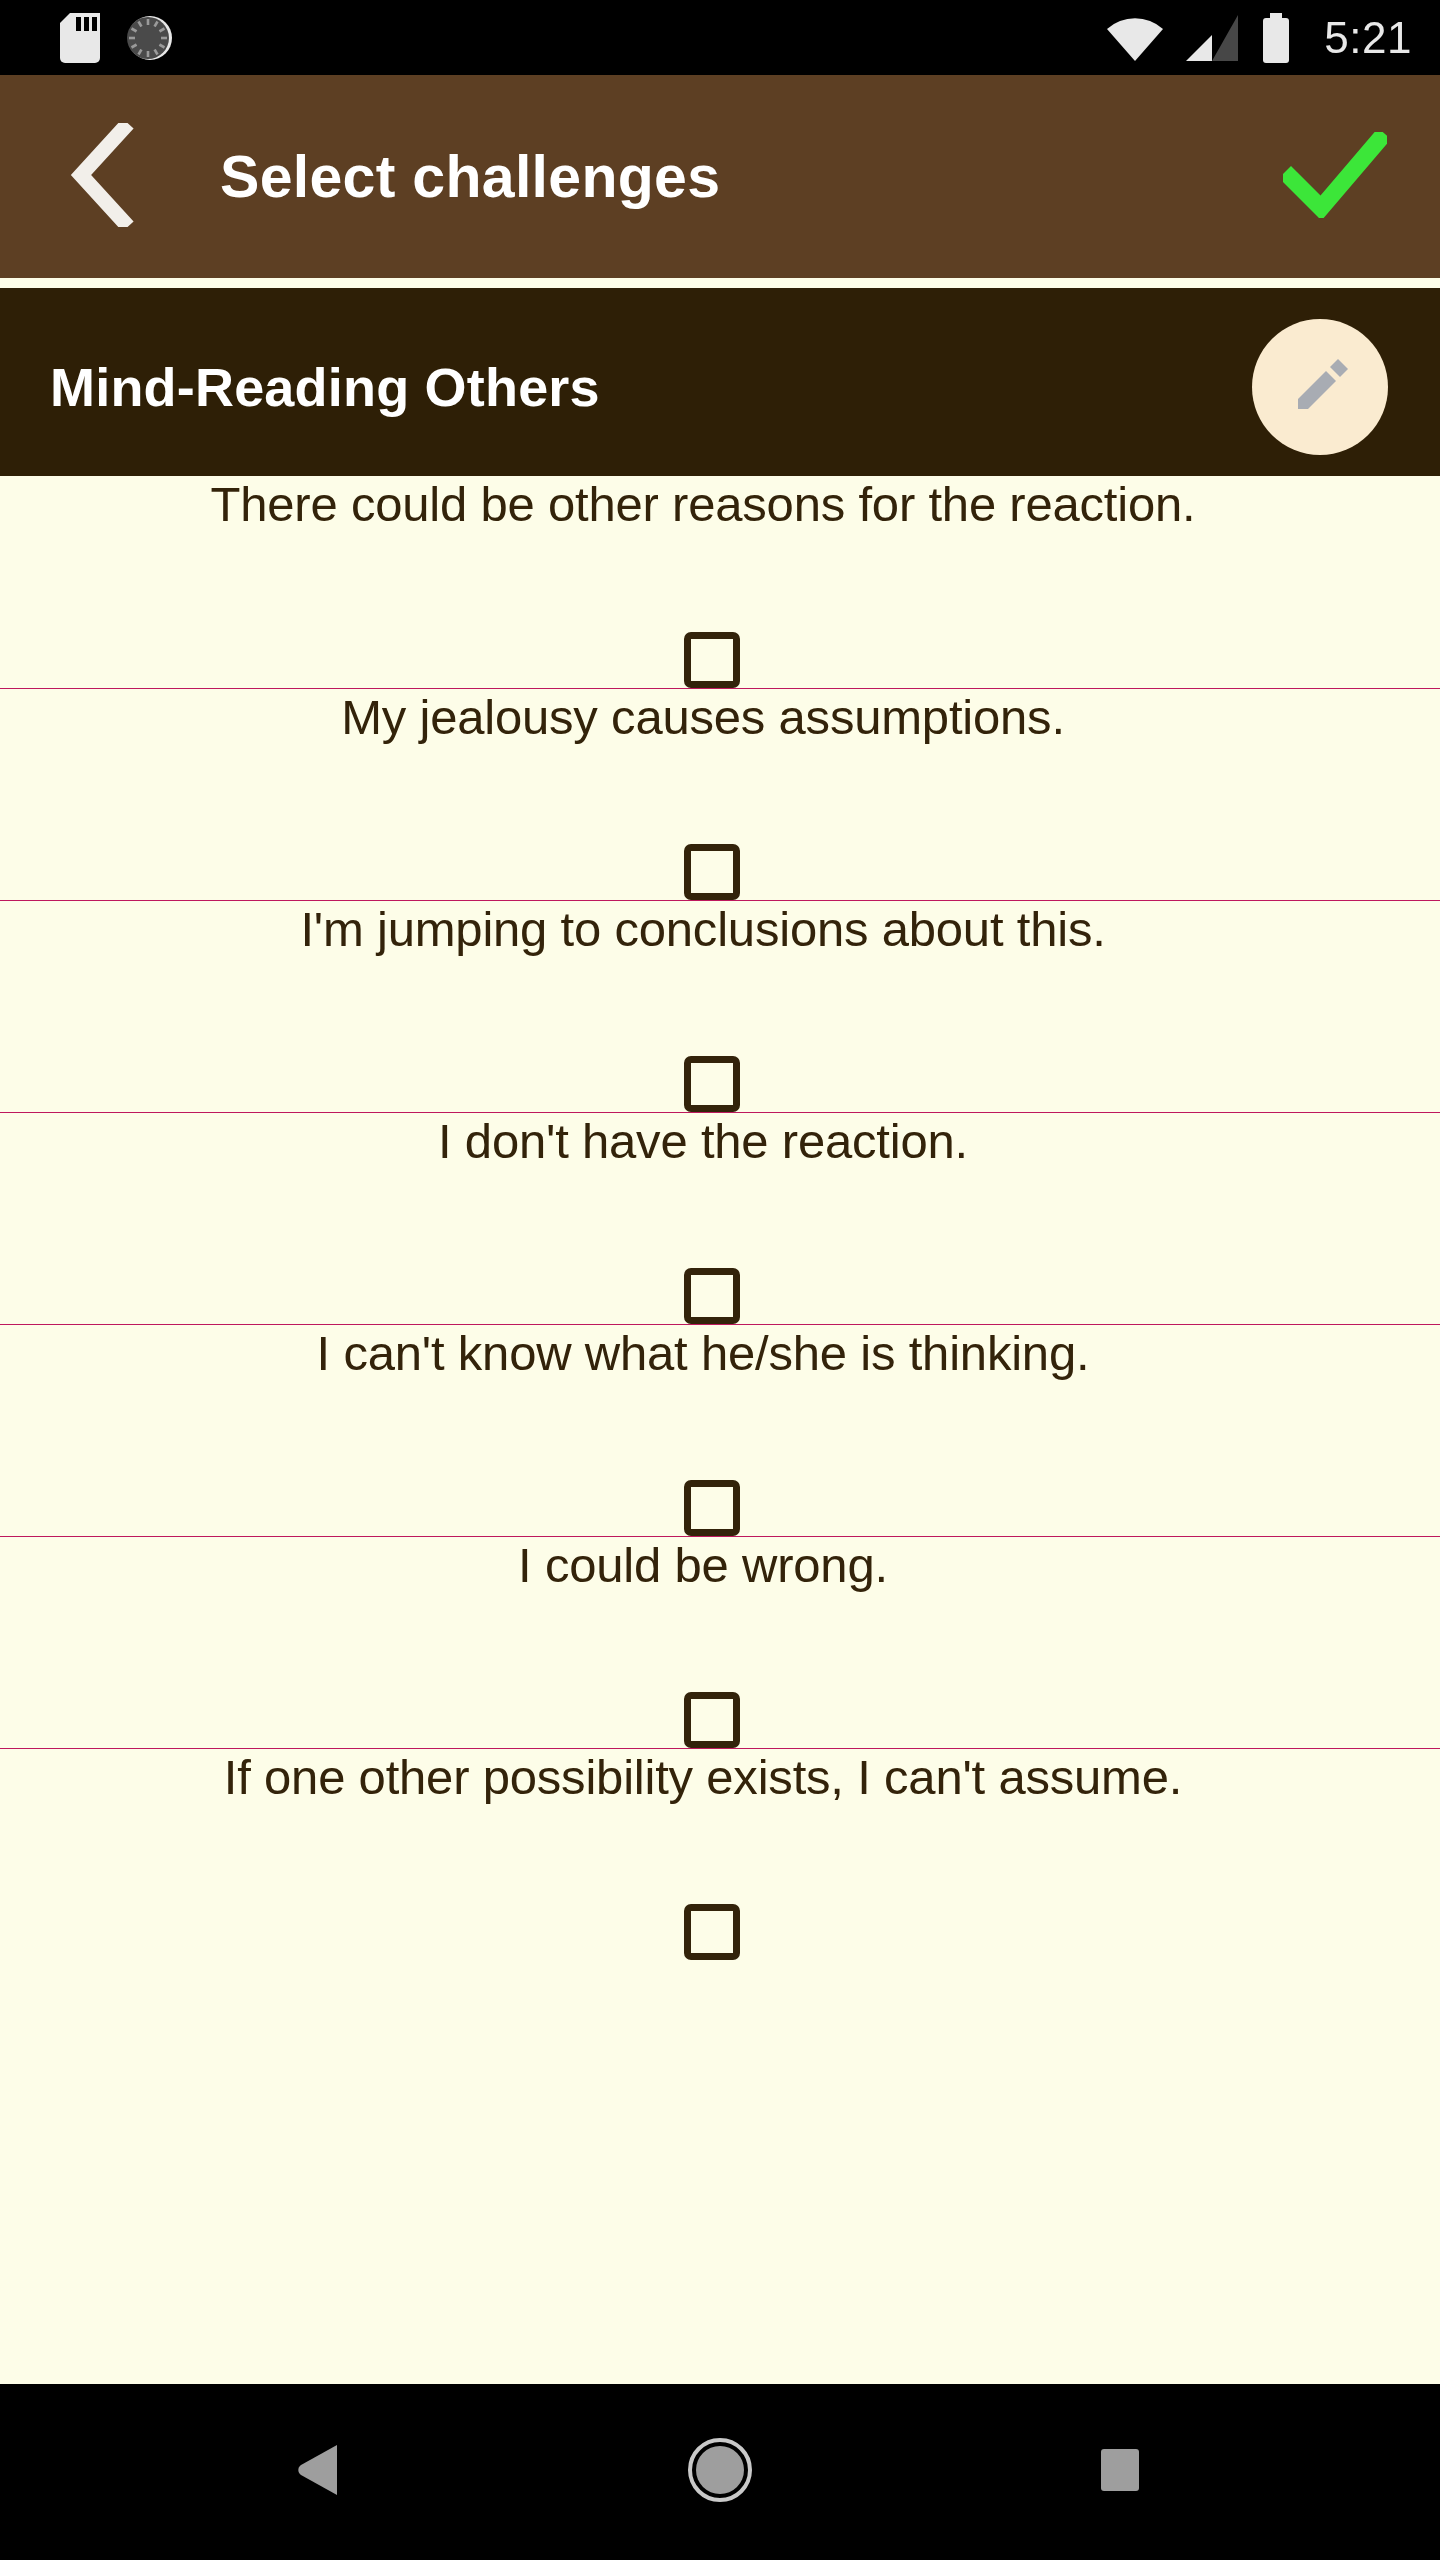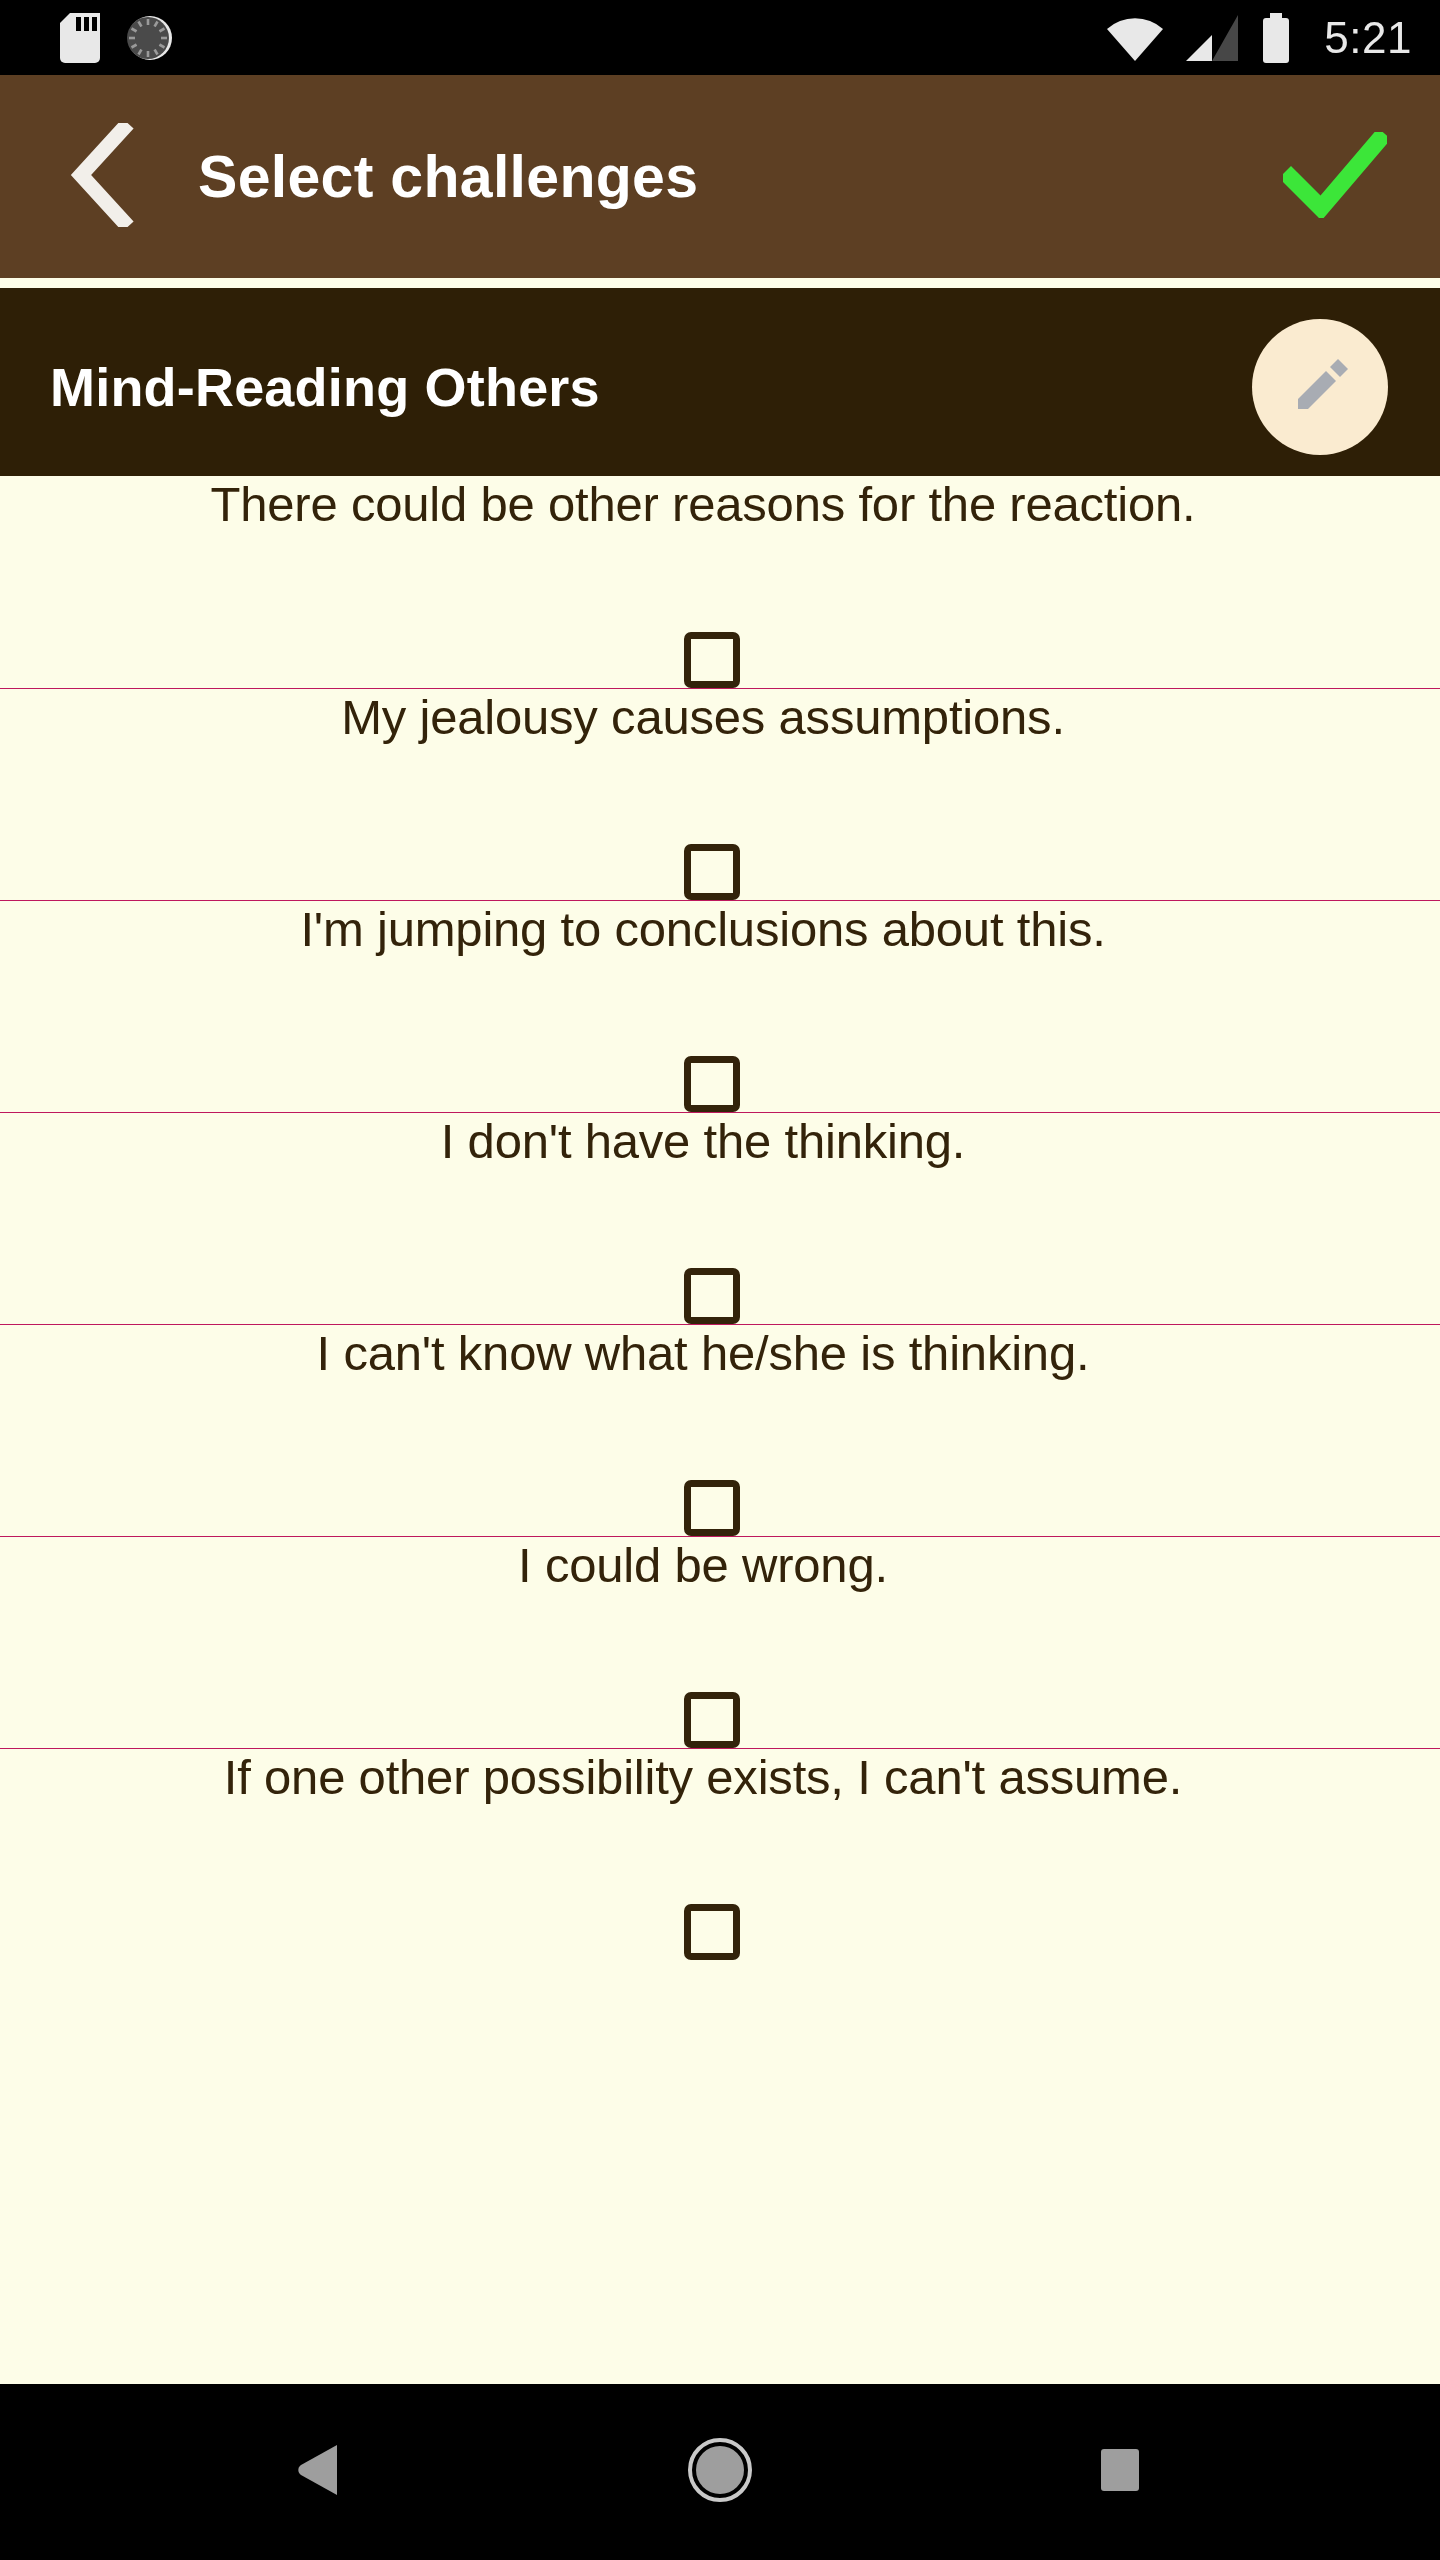--- a/index.html
+++ b/index.html
@@ -76,21 +76,21 @@
     display: flex;
     align-items: center;
     justify-content: center;
     flex: none;
     cursor: pointer;
   }
   .appbar-title {
     color: #FFFFFF;
     font-size: 59px;
     font-weight: bold;
-    margin-left: 40px;
+    margin-left: 62px;
     letter-spacing: 0.3px;
     white-space: nowrap;
   }
   .confirm-btn {
     margin-left: auto;
     width: 130px;
     height: 120px;
     display: flex;
     align-items: center;
     justify-content: center;
@@ -290,21 +290,21 @@
       </div>
       <div class="row">
         <div class="row-label">My jealousy causes assumptions.</div>
         <div class="row-checkbox"></div>
       </div>
       <div class="row">
         <div class="row-label">I'm jumping to conclusions about this.</div>
         <div class="row-checkbox"></div>
       </div>
       <div class="row">
-        <div class="row-label">I don't have the thinking.</div>
+        <div class="row-label">I don't have the reaction.</div>
         <div class="row-checkbox"></div>
       </div>
       <div class="row">
         <div class="row-label">I can't know what he/she is thinking.</div>
         <div class="row-checkbox"></div>
       </div>
       <div class="row">
         <div class="row-label">I could be wrong.</div>
         <div class="row-checkbox"></div>
       </div>

